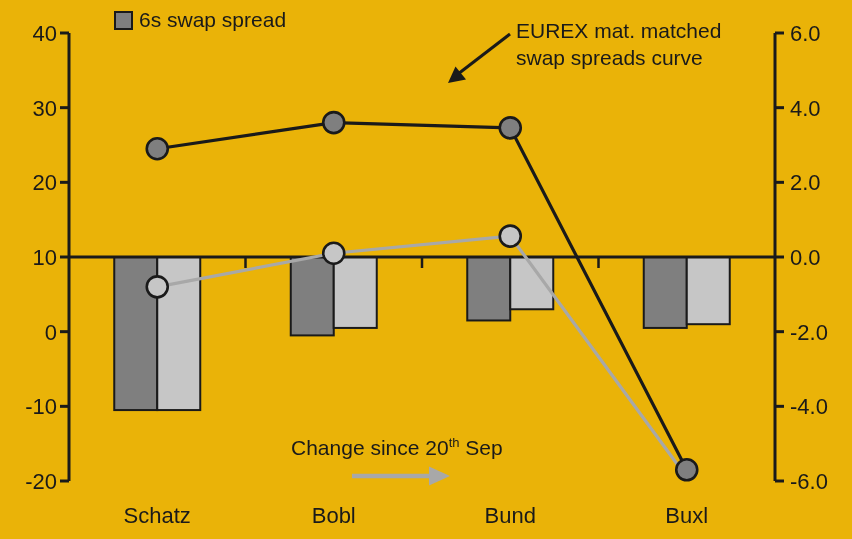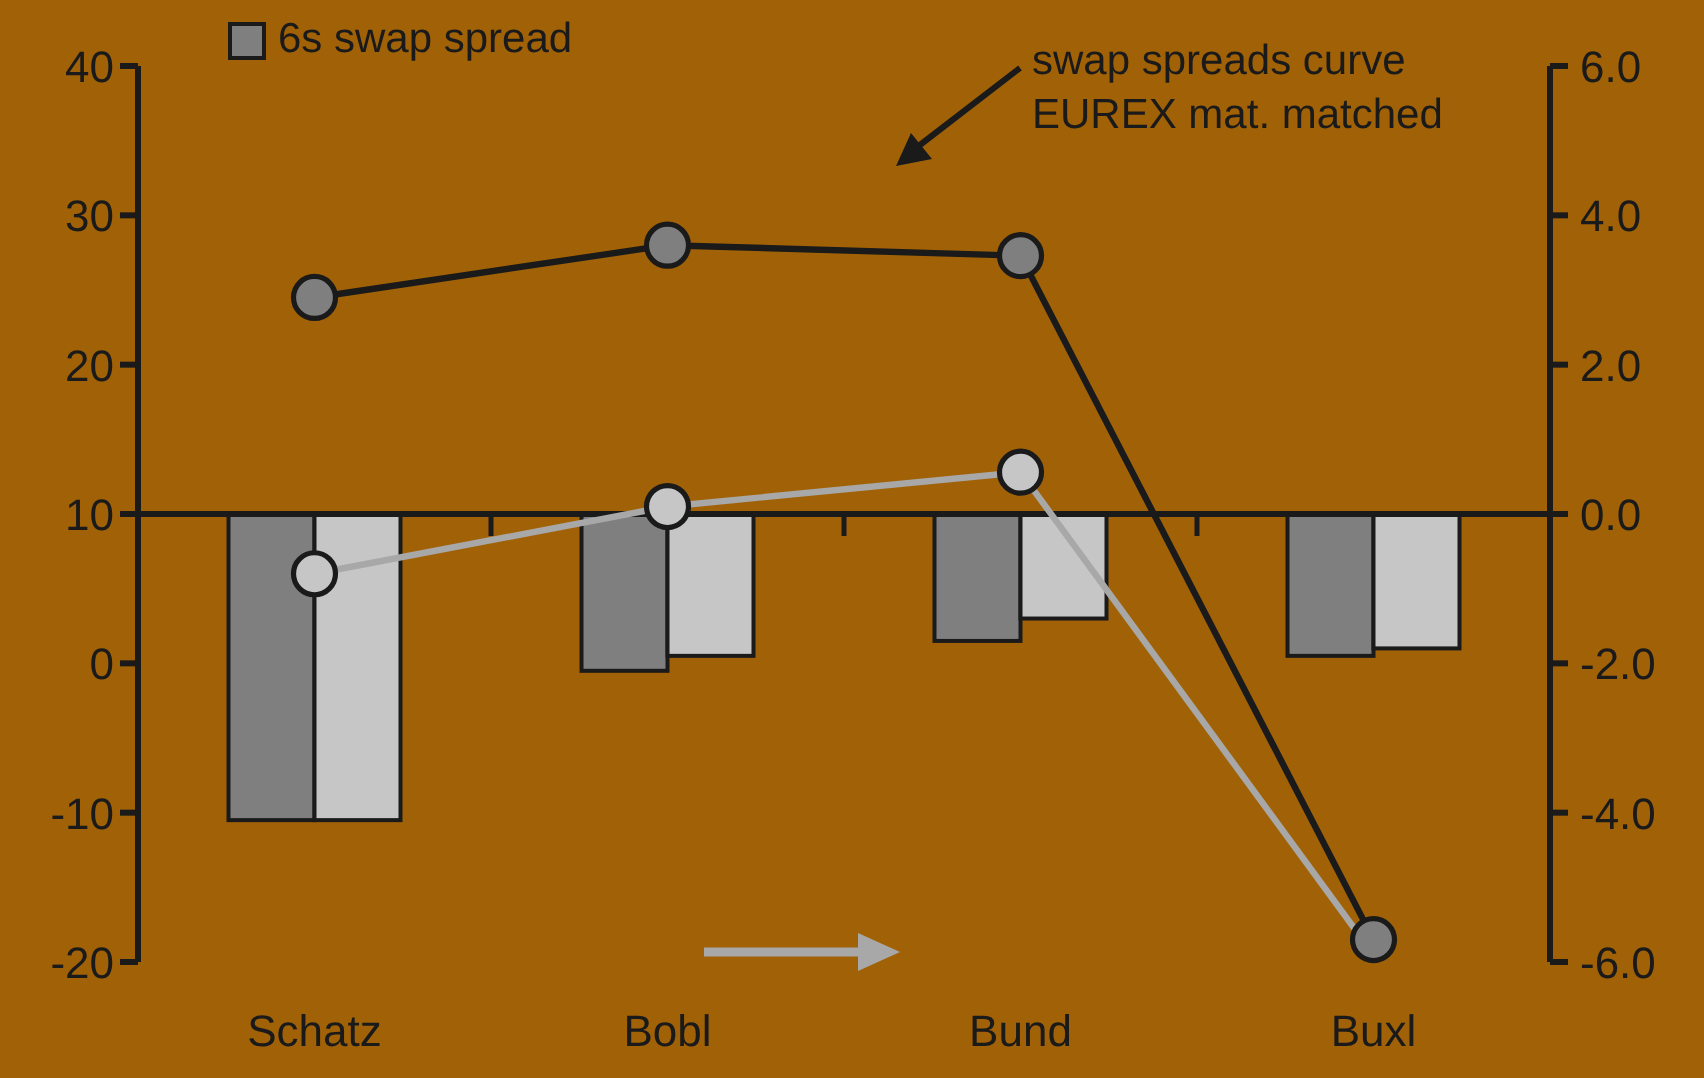--- a/index.html
+++ b/index.html
@@ -1,17 +1,17 @@
 <!DOCTYPE html>
 <html><head>
 <meta charset="utf-8">
 <style>
   html,body{margin:0;padding:0;background:#ffffff;}
   .stage{
-    position:relative;width:852px;height:539px;background:#a16207;overflow:hidden;
+    position:relative;width:852px;height:539px;background:#eab308;overflow:hidden;
     font-family:"Liberation Sans",sans-serif;
   }
   .stage svg{position:absolute;left:0;top:0;}
   .legend{position:absolute;left:114px;top:7px;}
   .legend-row{display:flex;align-items:center;margin-bottom:9px;height:26px;}
   .legend-swatch{width:15px;height:15px;border:2.5px solid #1a1a1a;margin-right:6px;flex:0 0 auto;}
   .legend-label{font-size:21px;color:#1a1a1a;white-space:nowrap;}
   .curve-note{
     position:absolute;left:516px;top:17px;font-size:21px;line-height:27px;color:#1a1a1a;
     white-space:nowrap;
@@ -89,18 +89,19 @@
     </svg>
 
   <div class="legend">
     <div class="legend-row">
       <span class="legend-swatch" id="swatch-0" style="background: rgb(127, 127, 127);"></span>
       <span class="legend-label">6s swap spread</span>
     </div>
   </div>
 
   <div class="curve-note">
+    <div>EUREX mat. matched</div>
     <div>swap spreads curve</div>
-    <div>EUREX mat. matched</div>
   </div>
 
+  <div class="change-note"><span>Change since 20</span><sup>th</sup><span> Sep</span></div>
 
 </div>
 
 </body></html>

